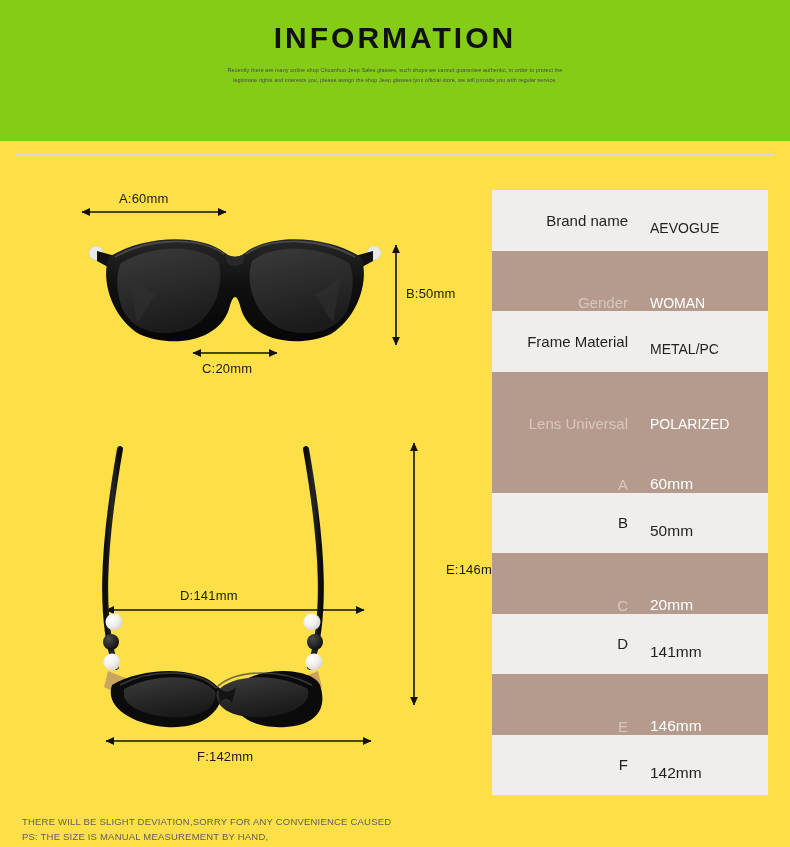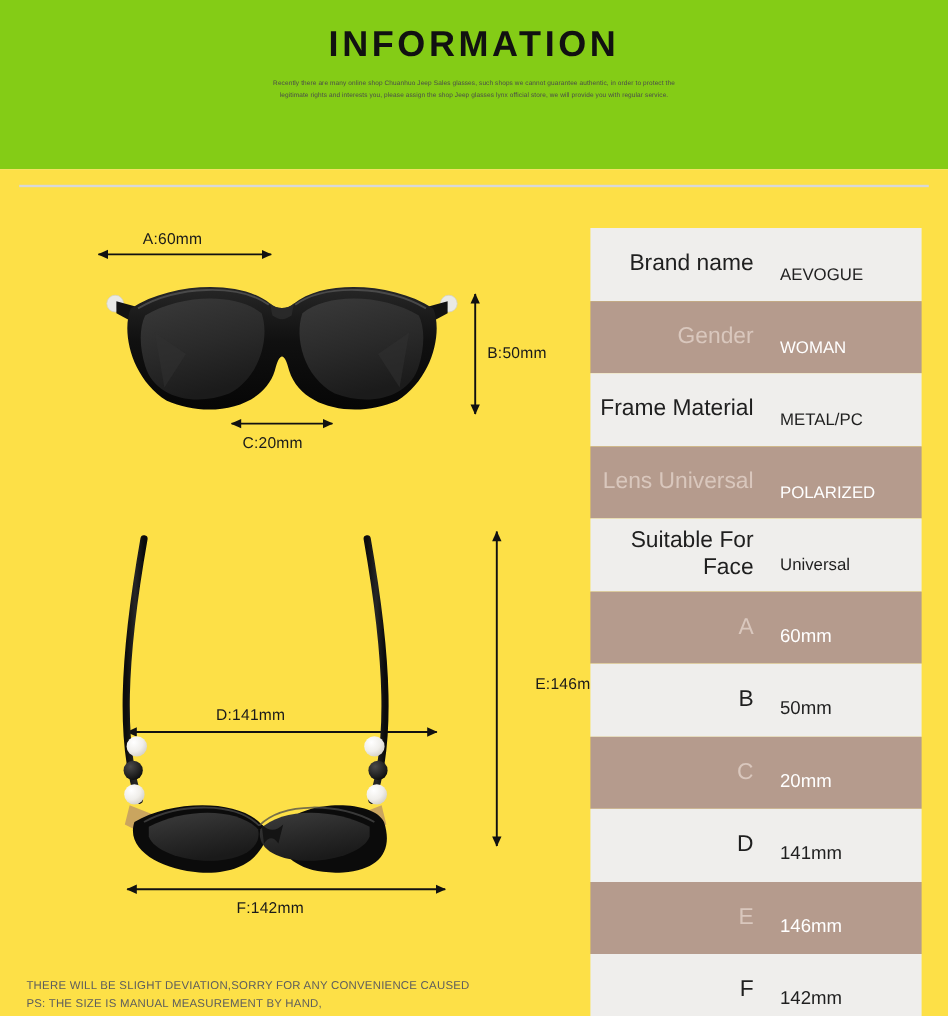--- a/index.html
+++ b/index.html
@@ -109,28 +109,28 @@
     top: 49px;
     width: 276px;
   }
   .spec-row {
     display: flex;
     align-items: center;
     height: 60.5px;
     box-sizing: border-box;
   }
   .spec-row.light { background: #efeeec; }
-  .spec-row.dark  { background: #b59b8d; }
+  .spec-row.dark  { background: #b59b8d; align-items: flex-end; }
 
   .spec-label {
     width: 148px;
     text-align: right;
     padding-right: 12px;
     box-sizing: border-box;
-    font-size: 19px;
+    font-size: 15px;
     color: #1f1f1f;
   }
   .spec-row.dark .spec-label {
     color: #d9c7bd;
   }
   .spec-value {
     flex: 1;
     padding-left: 10px;
     box-sizing: border-box;
     font-size: 14px;
@@ -325,24 +325,20 @@
         <div class="spec-value">WOMAN</div>
       </div>
       <div class="spec-row light">
         <div class="spec-label">Frame Material</div>
         <div class="spec-value">METAL/PC</div>
       </div>
       <div class="spec-row dark">
         <div class="spec-label">Lens Universal</div>
         <div class="spec-value">POLARIZED</div>
       </div>
-      <div class="spec-row light">
-        <div class="spec-label">Suitable For Face</div>
-        <div class="spec-value">Universal</div>
-      </div>
       <div class="spec-row dark big-value">
         <div class="spec-label">A</div>
         <div class="spec-value">60mm</div>
       </div>
       <div class="spec-row light big-value">
         <div class="spec-label">B</div>
         <div class="spec-value">50mm</div>
       </div>
       <div class="spec-row dark big-value">
         <div class="spec-label">C</div>

